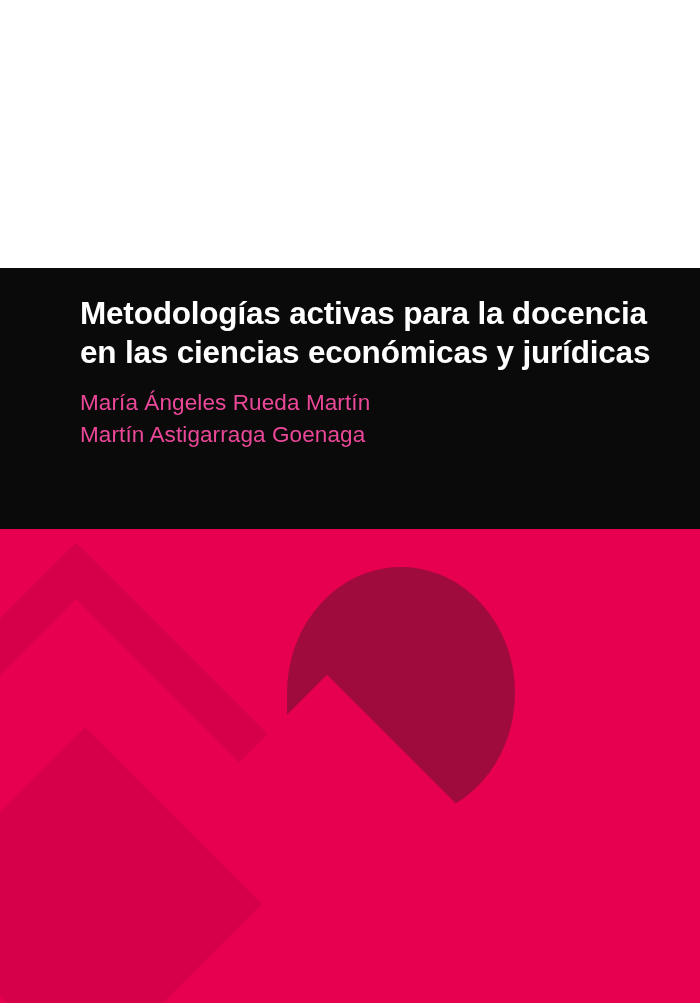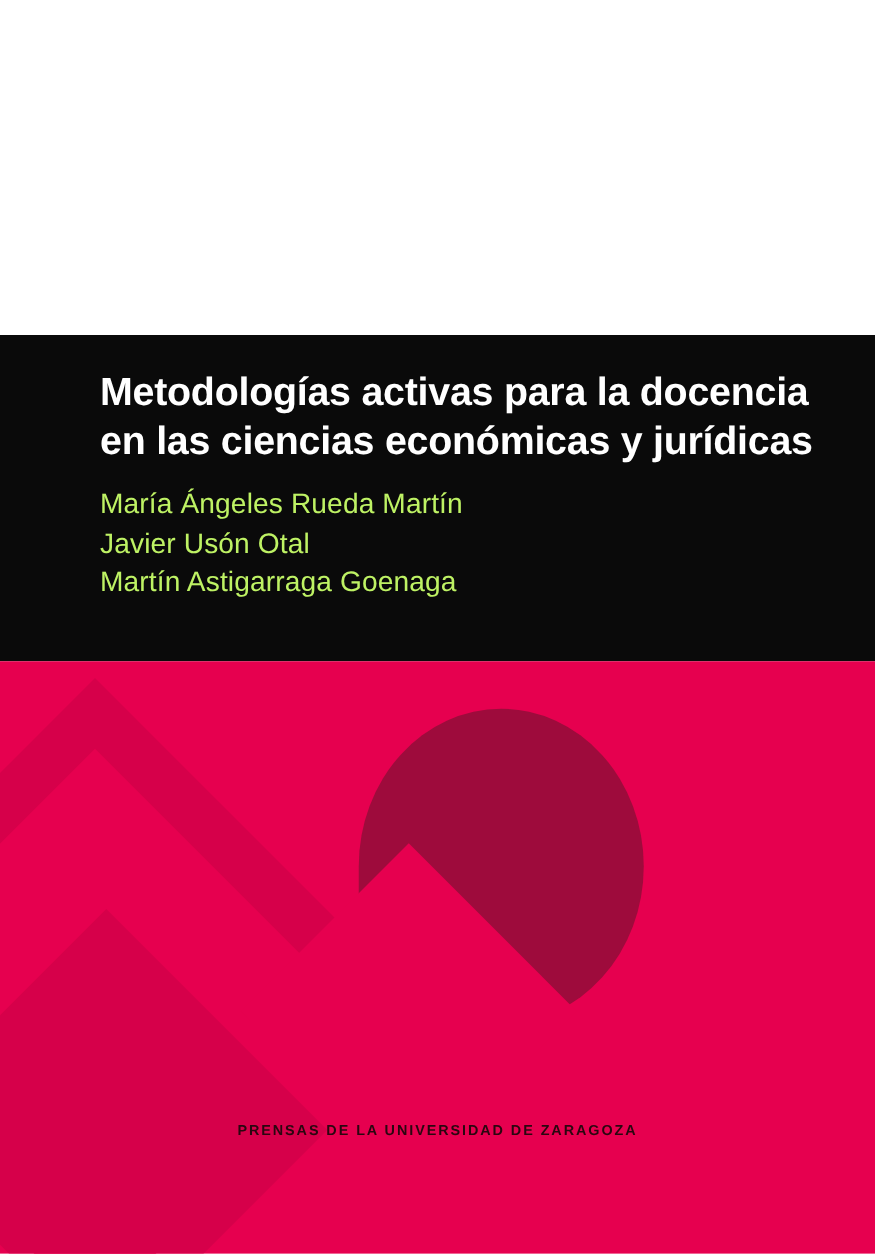--- a/index.html
+++ b/index.html
@@ -44,21 +44,21 @@
     font-weight: bold;
     line-height: 1.23;
     letter-spacing: -0.2px;
     margin: 0;
     white-space: pre-line;
   }
   .authors {
     margin-top: 16px;
   }
   .author {
-    color: #bef264;
+    color: #ec4899;
     font-size: 22.5px;
     font-weight: normal;
     line-height: 1.38;
     letter-spacing: 0.1px;
   }
 
   
   .magenta-field {
     position: absolute;
     left: 0;
@@ -149,30 +149,28 @@
 
 <div class="cover">
 
   <div class="top-white"></div>
 
   <div class="title-block">
     <h1 class="book-title">Metodologías  activas para la docencia
 en las ciencias económicas y jurídicas</h1>
     <div class="authors">
       <div class="author">María Ángeles Rueda Martín</div>
-      <div class="author">Javier Usón Otal</div>
       <div class="author">Martín Astigarraga Goenaga</div>
     </div>
   </div>
 
   <div class="magenta-field">
     <div class="chevron">
       <div class="chevron-inner"></div>
     </div>
     <div class="dome"></div>
     <div class="dome-cut"></div>
     <div class="band"></div>
     <div class="band-wedge"></div>
   </div>
 
-  <div class="publisher">PRENSAS DE LA UNIVERSIDAD DE ZARAGOZA</div>
 
 </div>
 
 </body></html>

